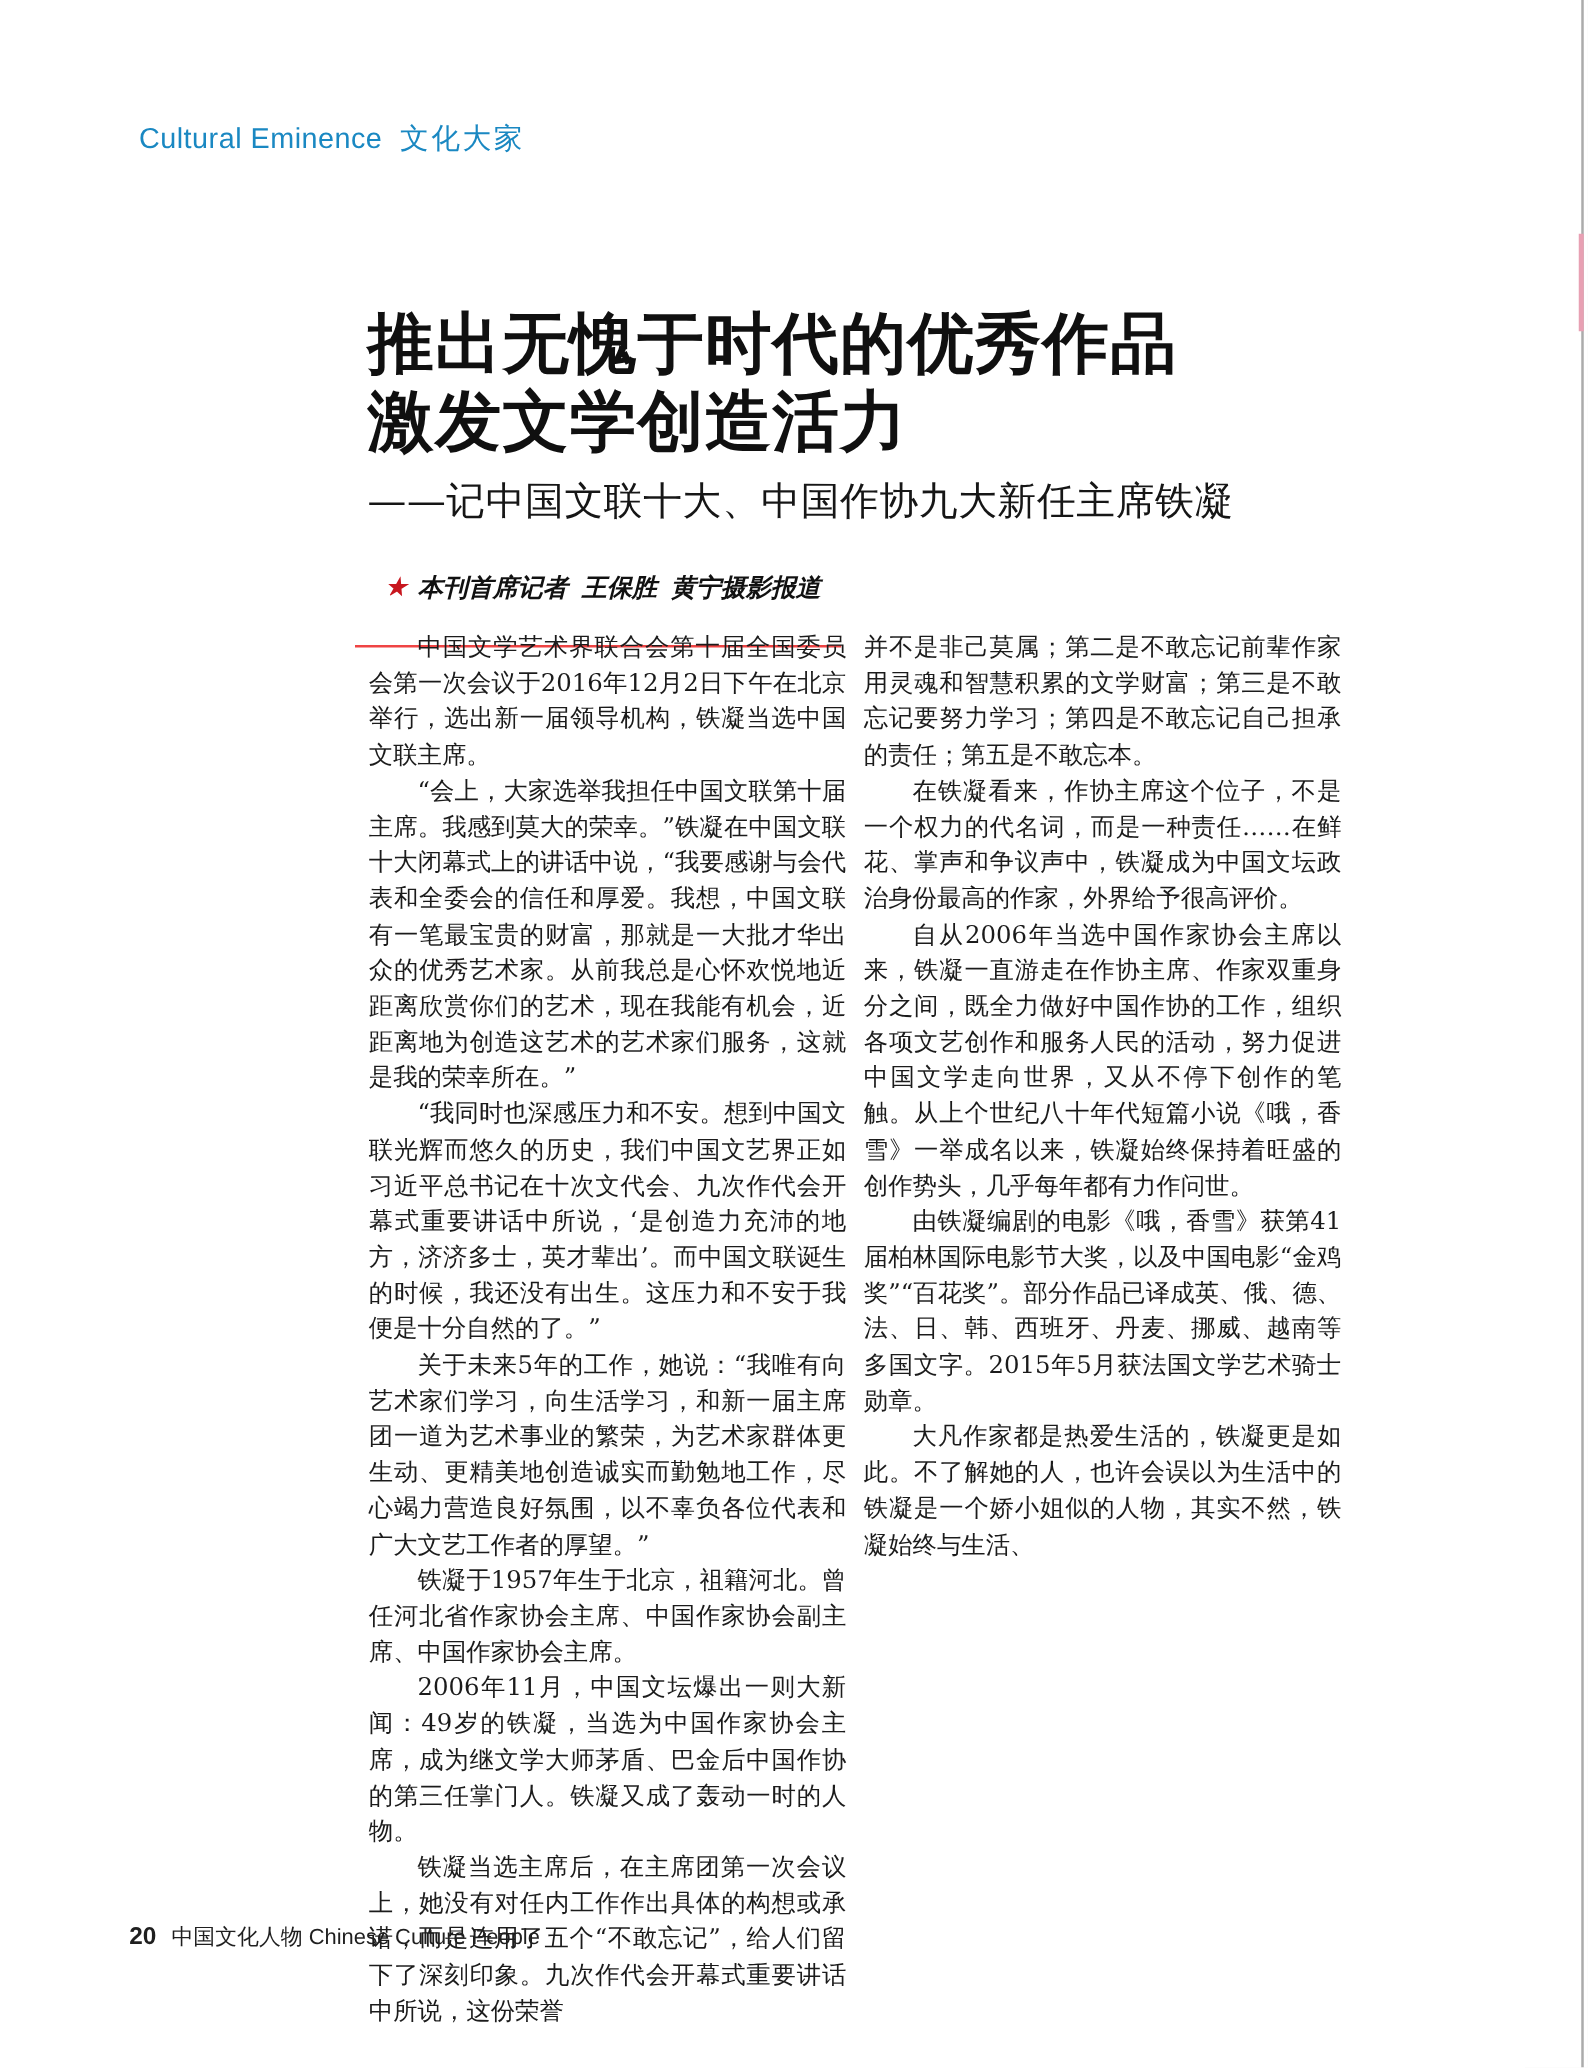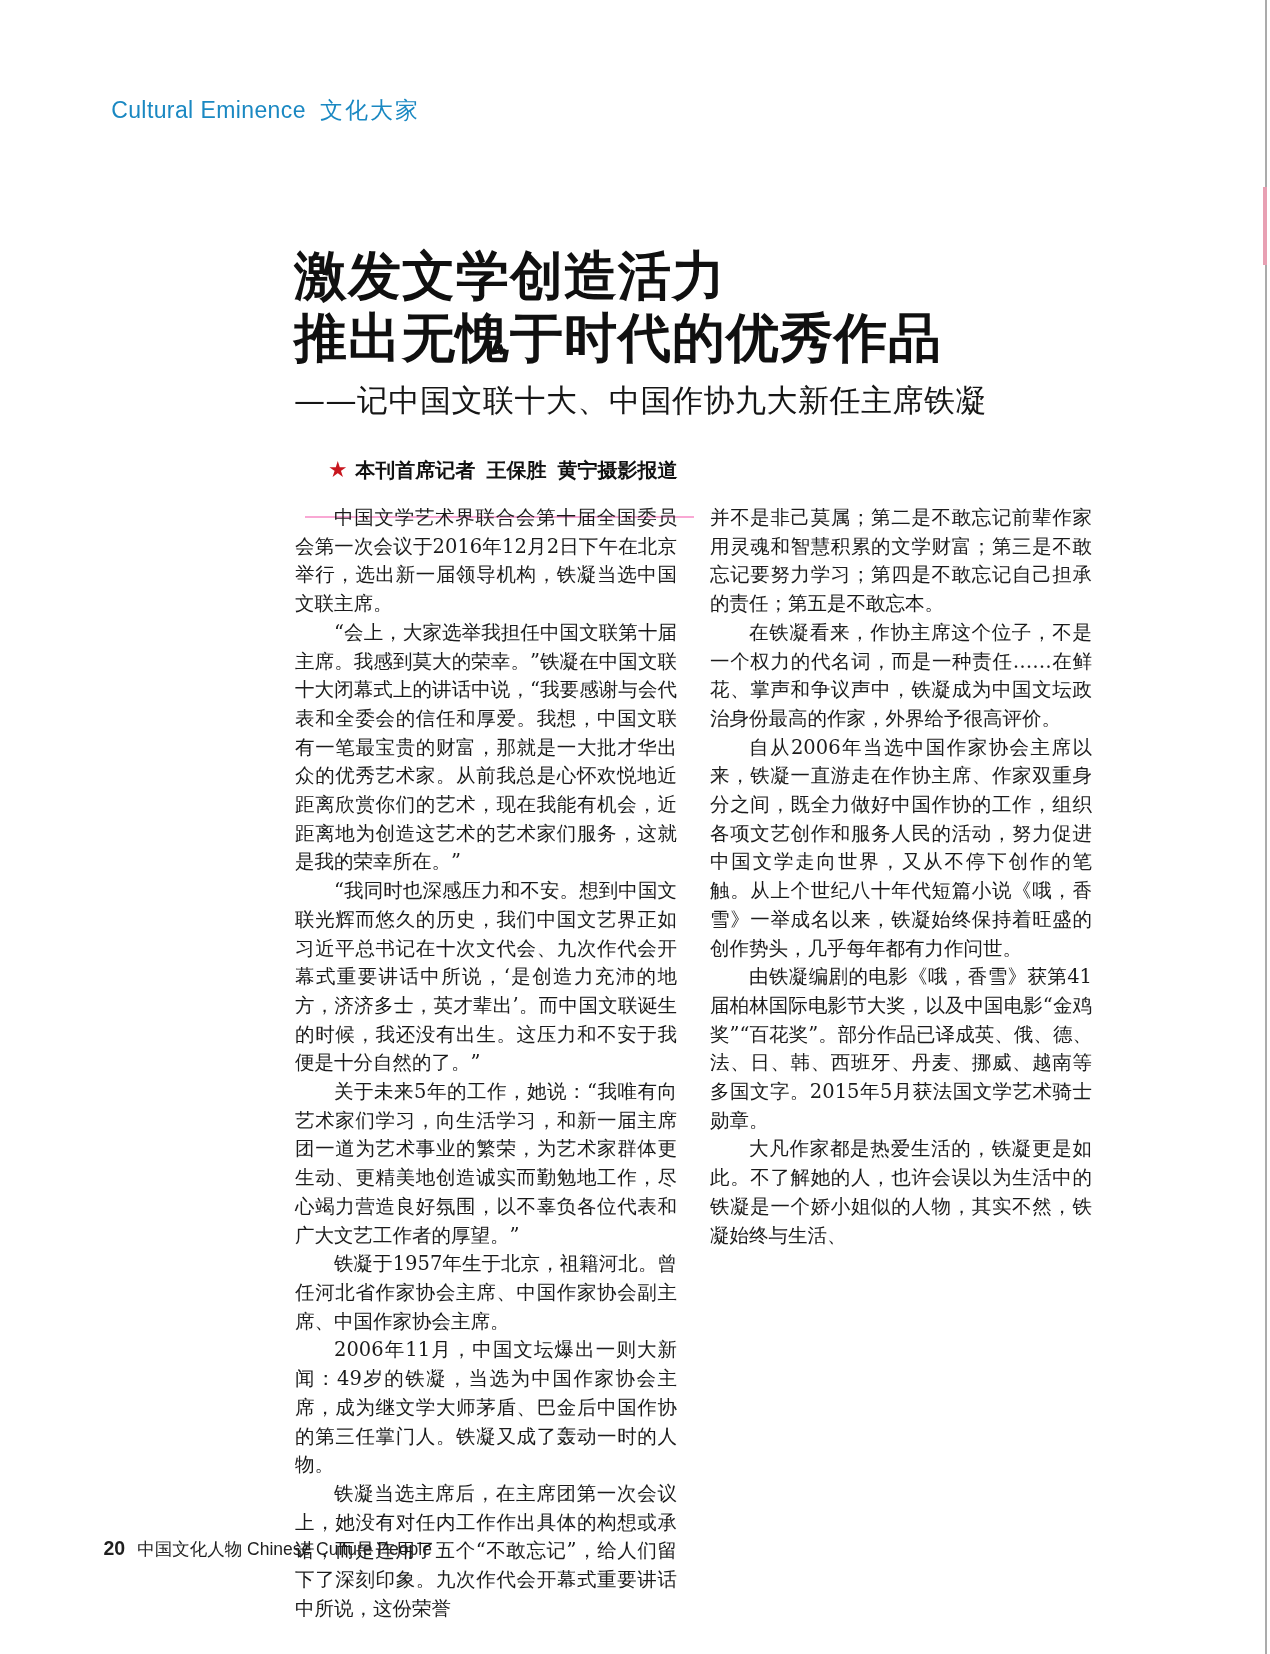--- a/index.html
+++ b/index.html
@@ -39,34 +39,35 @@
     color:#101010; letter-spacing:1px;
     font-family:"DejaVu Serif", serif;
     white-space:nowrap;
   }
   .subtitle {
     position:absolute; left:294px; top:380px;
     font-size:31px; color:#161616; letter-spacing:.5px;
     white-space:nowrap;
   }
   .byline {
-    position:absolute; left:305px; top:434px;
+    position:absolute; left:284px; top:434px;
     font-family:"Liberation Sans", sans-serif;
     font-size:20px; font-weight:700; color:#111;
     white-space:pre;
     padding:0 16px 9px 2px;
-    border-bottom:2px solid #f9a8d4;
+    border-bottom:2px solid #ef4444;
+    font-style:italic;
   }
   .byline .star {
     color:#c8161e; font-size:19px; margin-right:9px;
     position:relative; top:-1px;
   }
   .columns {
     position:absolute; left:295px; top:504px;
-    width:797px; display:flex; gap:33px;
+    width:797px; display:flex; gap:14px;
   }
   .col {
     width:382px;
     font-size:19.5px; line-height:28.7px;
     text-align:justify; text-justify:inter-ideograph;
     color:#1b1b1b;
   }
   .col p { margin:0; text-indent:2em; }
   .col p.cont { text-indent:0; }
   .footer {
@@ -80,22 +81,22 @@
 </head>
 <body>
 
 <div class="page">
 
   <div class="eyebrow">
     <span class="en">Cultural Eminence</span><span class="zh">文化大家</span>
   </div>
 
   <div class="title">
+    <div>推出无愧于时代的优秀作品</div>
     <div>激发文学创造活力</div>
-    <div>推出无愧于时代的优秀作品</div>
   </div>
 
   <div class="subtitle">——记中国文联十大、中国作协九大新任主席铁凝</div>
 
   <div class="byline">
     <span class="star">★</span><span>本刊首席记者  王保胜  黄宁摄影报道</span>
   </div>
 
   <div class="columns">
     <div class="col">

